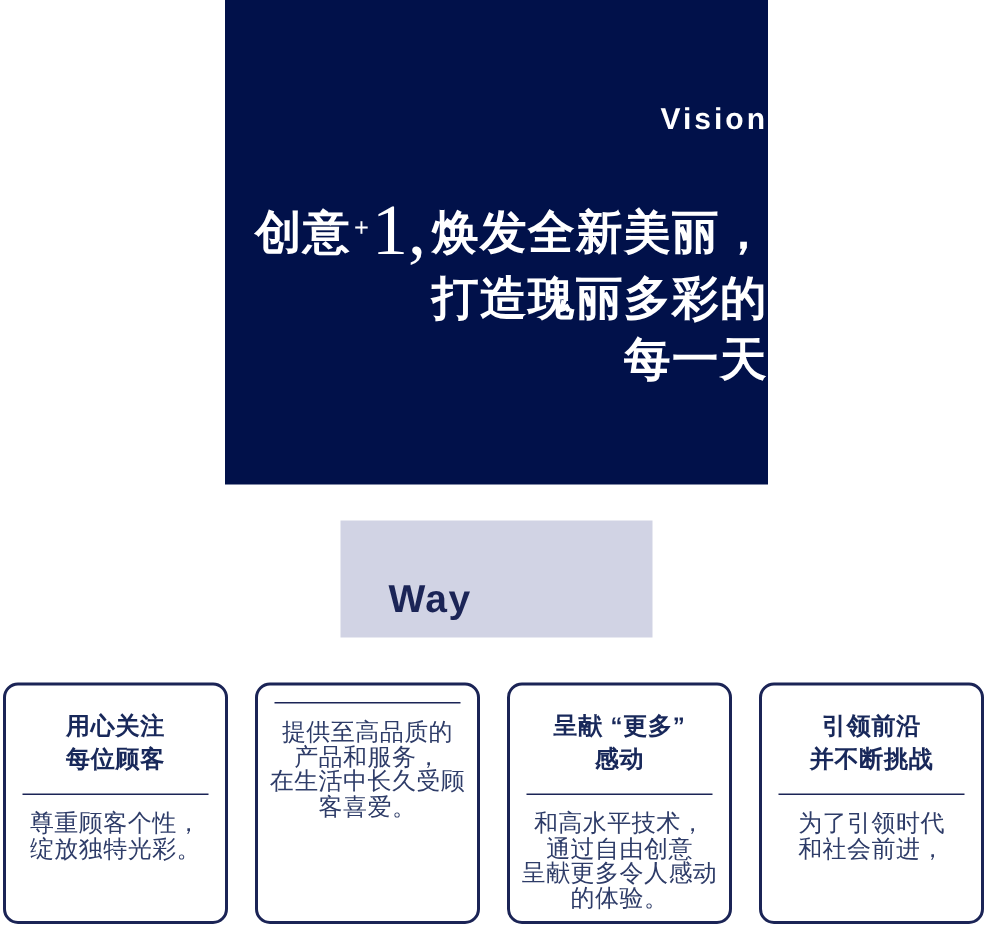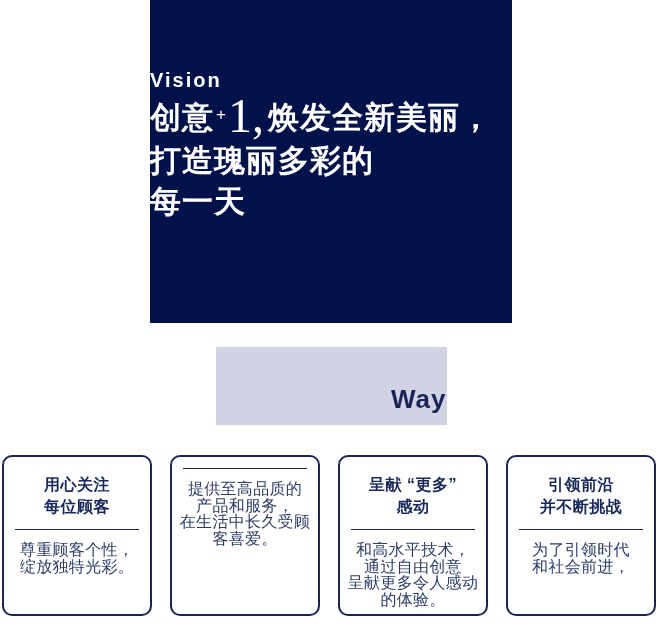--- a/index.html
+++ b/index.html
@@ -8,31 +8,32 @@
     background: #ffffff;
     font-family: "Liberation Sans", "DejaVu Sans", sans-serif;
     overflow: hidden;
   }
 
   
   .vision-box {
     width: 362px; height: 323px;
     margin: 0 auto;
     background: #01114a;
-    text-align: left;
+    text-align: right;
     color: #ffffff;
   }
   .vision-label {
     padding-top: 68px;
     font-size: 20px;
     line-height: 24px;
     font-weight: 700;
     letter-spacing: 2px;
   }
   .vision-slogan {
+    margin-top: 38px;
     font-size: 31px;
     line-height: 41px;
     font-weight: 700;
     letter-spacing: 1px;
     white-space: nowrap;
   }
   .slogan-plus {
     font-size: 17px;
     font-weight: 400;
     vertical-align: 8px;
@@ -44,26 +45,27 @@
     font-size: 48px;
     font-weight: 400;
     line-height: 1;
     vertical-align: -4px;
     margin-right: 4px;
     letter-spacing: 0;
   }
 
   
   .way-box {
-    width: 231px; height: 78px;
+    width: 208px; height: 78px;
     margin: 24px auto 0;
     background: #d1d3e4;
-    text-align: right;
+    text-align: left;
     box-sizing: border-box;
     padding-top: 39px;
+    padding-left: 32px;
   }
   .way-label {
     font-size: 26px;
     line-height: 26px;
     font-weight: 700;
     color: #1b2456;
     letter-spacing: 1px;
   }
 
   

